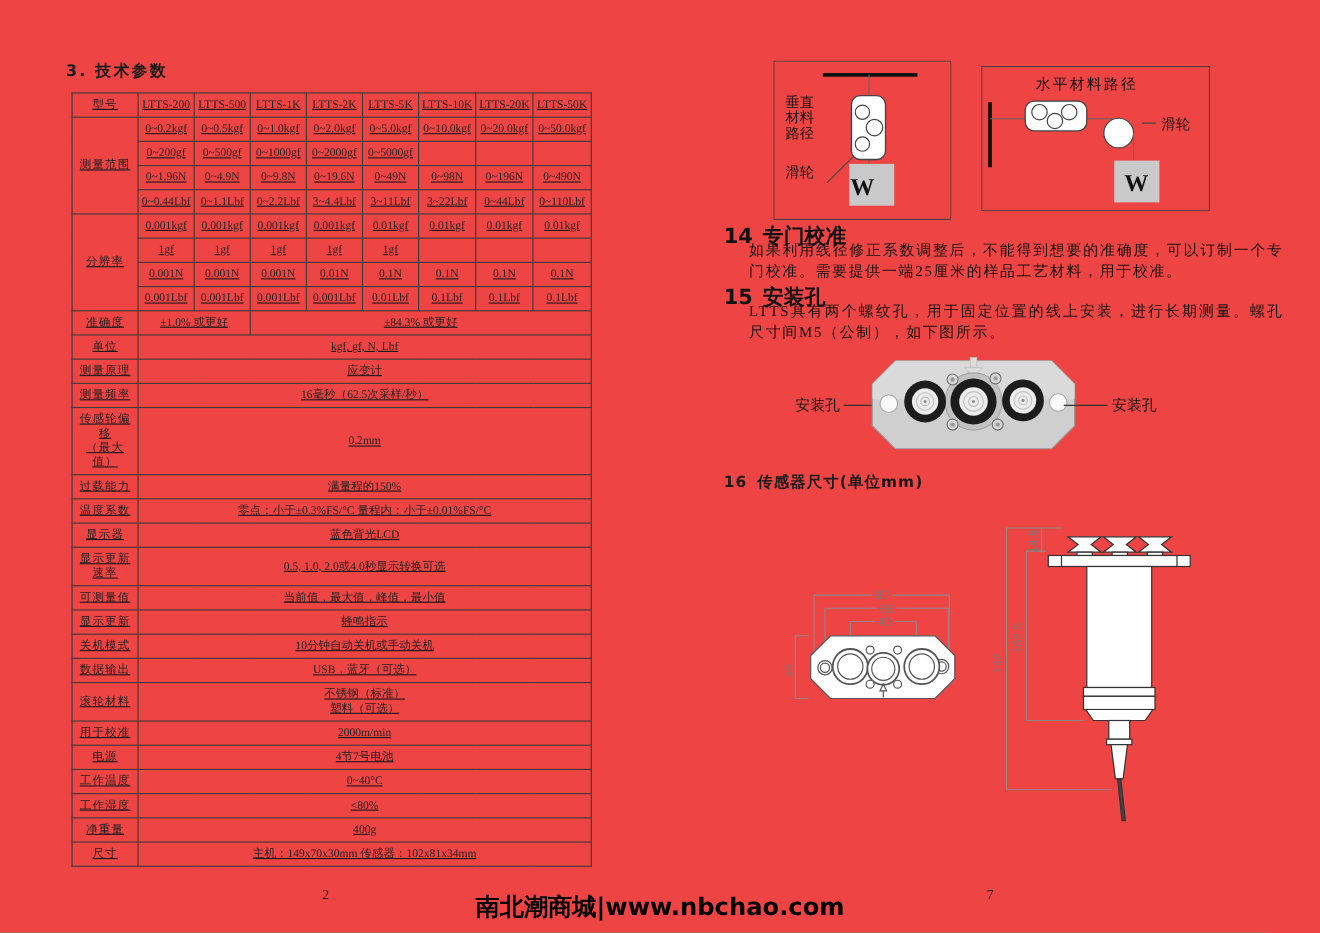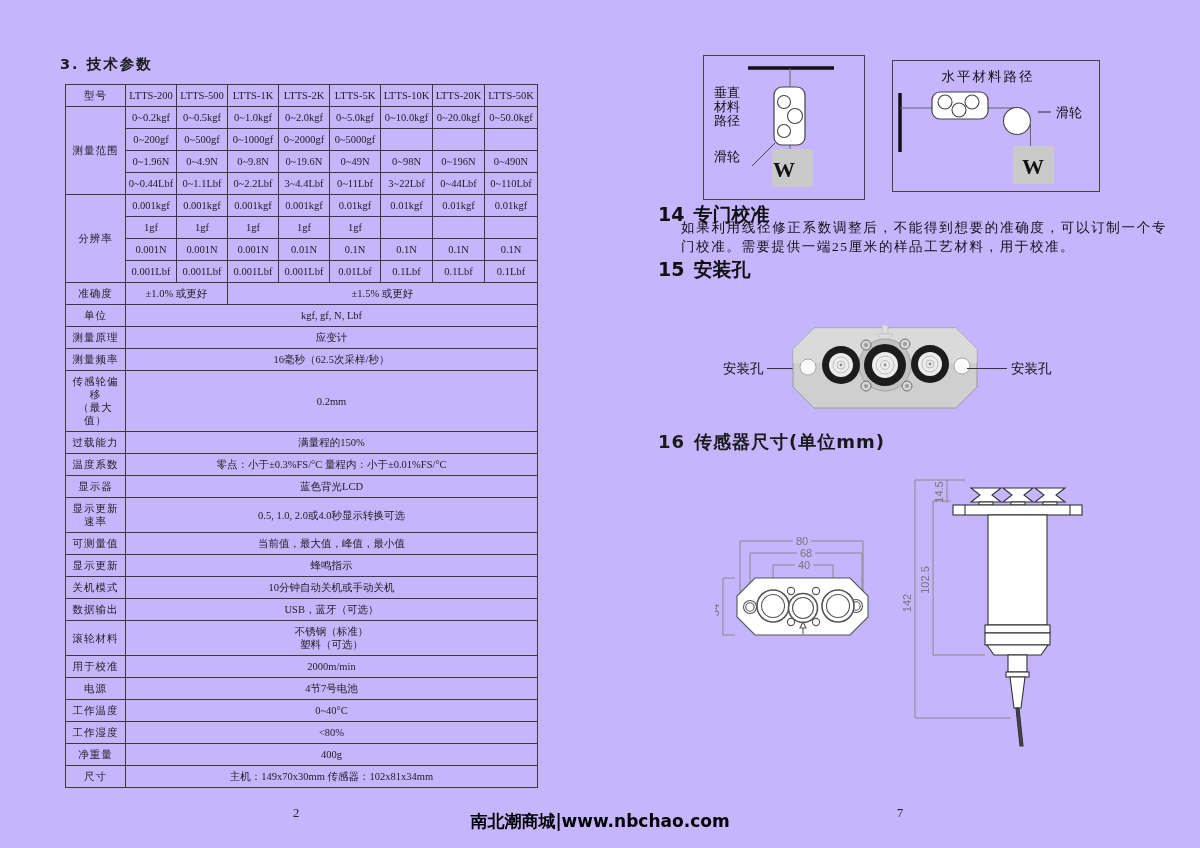--- a/index.html
+++ b/index.html
@@ -1,40 +1,40 @@
 <!DOCTYPE html>
 <html><head>
 <meta charset="utf-8">
 <style>
   html,body{margin:0;padding:0;background:#888;}
-  .page{position:relative;width:1200px;height:848px;background:#c4b5fd;overflow:hidden;
+  .page{position:relative;width:1200px;height:848px;background:#ef4444;overflow:hidden;
         font-family:"Liberation Serif","DejaVu Serif",serif;color:#1a1a1a;}
   .abs{position:absolute;}
   .doc-title{left:60px;top:55px;font-size:14.5px;font-weight:bold;
              font-family:"DejaVu Sans","Liberation Sans",sans-serif;letter-spacing:2px;}
   
   .spec-wrap{left:65px;top:84px;}
   table.spec{border-collapse:collapse;table-layout:fixed;width:472px;
-             font-family:"Liberation Serif","DejaVu Serif",serif;}
+             font-family:"Liberation Serif","DejaVu Serif",serif;text-decoration:underline;}
   table.spec td{border:1px solid #3a3a3a;text-align:center;vertical-align:middle;
                 font-size:10.5px;line-height:13px;padding:4px 1px;color:#222;
                 white-space:pre-line;overflow:hidden;}
   table.spec td.lbl{letter-spacing:1px;padding:4px 2px;}
   
   .sec-head{font-family:"DejaVu Sans","Liberation Sans",sans-serif;font-weight:bold;
             font-size:19px;color:#111;}
   .sec-head .num{margin-right:9px;font-weight:bold;}
   .sec-body{font-size:13.5px;line-height:18.5px;letter-spacing:1.6px;text-align:justify;
             color:#111;width:486px;font-family:"Liberation Serif","DejaVu Serif",serif;}
   .sec16{font-family:"DejaVu Sans","Liberation Sans",sans-serif;font-weight:bold;
-         font-size:18px;letter-spacing:1px;}
+         font-size:14px;letter-spacing:1px;}
   
   .pgnum{font-size:12.5px;color:#222;}
   .footer-site{left:0;width:1200px;top:810px;text-align:center;font-weight:bold;
-               font-size:17px;font-family:"DejaVu Sans","Liberation Sans",sans-serif;color:#000;}
+               font-size:22px;font-family:"DejaVu Sans","Liberation Sans",sans-serif;color:#000;}
   svg text{font-family:"Liberation Serif","DejaVu Serif",serif;}
   svg .cjk{fill:#111;}
   svg .dim{fill:#777;font-size:11px;font-family:"Liberation Sans",sans-serif;}
 </style>
 </head>
 <body>
 
 <div class="page">
 
   <div class="abs doc-title">3.  技术参数</div>
@@ -93,21 +93,21 @@
             <td>0~49N</td>
             <td>0~98N</td>
             <td>0~196N</td>
             <td>0~490N</td>
           </tr>
           <tr>
             <td>0~0.44Lbf</td>
             <td>0~1.1Lbf</td>
             <td>0~2.2Lbf</td>
             <td>3~4.4Lbf</td>
-            <td>0~11Lbf</td>
+            <td>3~11Lbf</td>
             <td>3~22Lbf</td>
             <td>0~44Lbf</td>
             <td>0~110Lbf</td>
           </tr>
           <tr>
             <td rowspan="4" class="lbl">分辨率</td>
             <td>0.001kgf</td>
             <td>0.001kgf</td>
             <td>0.001kgf</td>
             <td>0.001kgf</td>
@@ -142,21 +142,21 @@
             <td>0.001Lbf</td>
             <td>0.001Lbf</td>
             <td>0.01Lbf</td>
             <td>0.1Lbf</td>
             <td>0.1Lbf</td>
             <td>0.1Lbf</td>
           </tr>
           <tr>
             <td class="lbl">准确度</td>
             <td colspan="2">±1.0%  或更好</td>
-            <td colspan="6">±1.5%  或更好</td>
+            <td colspan="6">±84.3%  或更好</td>
           </tr>
           <tr>
             <td class="lbl">单位</td>
             <td colspan="8">kgf, gf, N, Lbf</td>
           </tr>
           <tr>
             <td class="lbl">测量原理</td>
             <td colspan="8">应变计</td>
           </tr>
           <tr>
@@ -269,20 +269,21 @@
   </svg>
 
   <div class="abs sec-head" style="left:658px;top:202px;">
     <span class="num">14</span><span>专门校准</span>
   </div>
   <div class="abs sec-body" style="left:681px;top:219px;">如果利用线径修正系数调整后，不能得到想要的准确度，可以订制一个专门校准。需要提供一端25厘米的样品工艺材料，用于校准。</div>
 
   <div class="abs sec-head" style="left:658px;top:257px;">
     <span class="num">15</span><span>安装孔</span>
   </div>
+  <div class="abs sec-body" style="left:681px;top:274px;">LTTS具有两个螺纹孔，用于固定位置的线上安装，进行长期测量。螺孔尺寸间M5（公制），如下图所示。</div>
 
   <svg class="abs" style="left:715px;top:323px;" width="345" height="90" viewBox="0 0 345 90">
     <text class="cjk" x="8" y="50" font-size="13.5">安装孔</text>
     <line x1="52" y1="45.5" x2="93" y2="45.5" stroke="#333" stroke-width="1"></line>
     <path d="M99,5 L241,5 L262,26 L262,64 L241,85 L99,85 L78,64 L78,26 Z" fill="#cfcfcf" stroke="#9a9a9a"></path>
     <path d="M99,5 L241,5 L262,26 L262,40 L78,40 L78,26 Z" fill="#dedede" opacity="0.7"></path>
     <rect x="167" y="2" width="6" height="9" fill="#dcdcdc" stroke="#bdbdbd" stroke-width="0.7"></rect>
     <polygon points="162,11 178,11 170,20" fill="#dcdcdc" stroke="#bdbdbd" stroke-width="0.7"></polygon>
     <circle cx="93" cy="44" r="8" fill="#fafafa" stroke="#a8a8a8"></circle>
     <circle cx="247" cy="43" r="8" fill="#fafafa" stroke="#a8a8a8"></circle>

